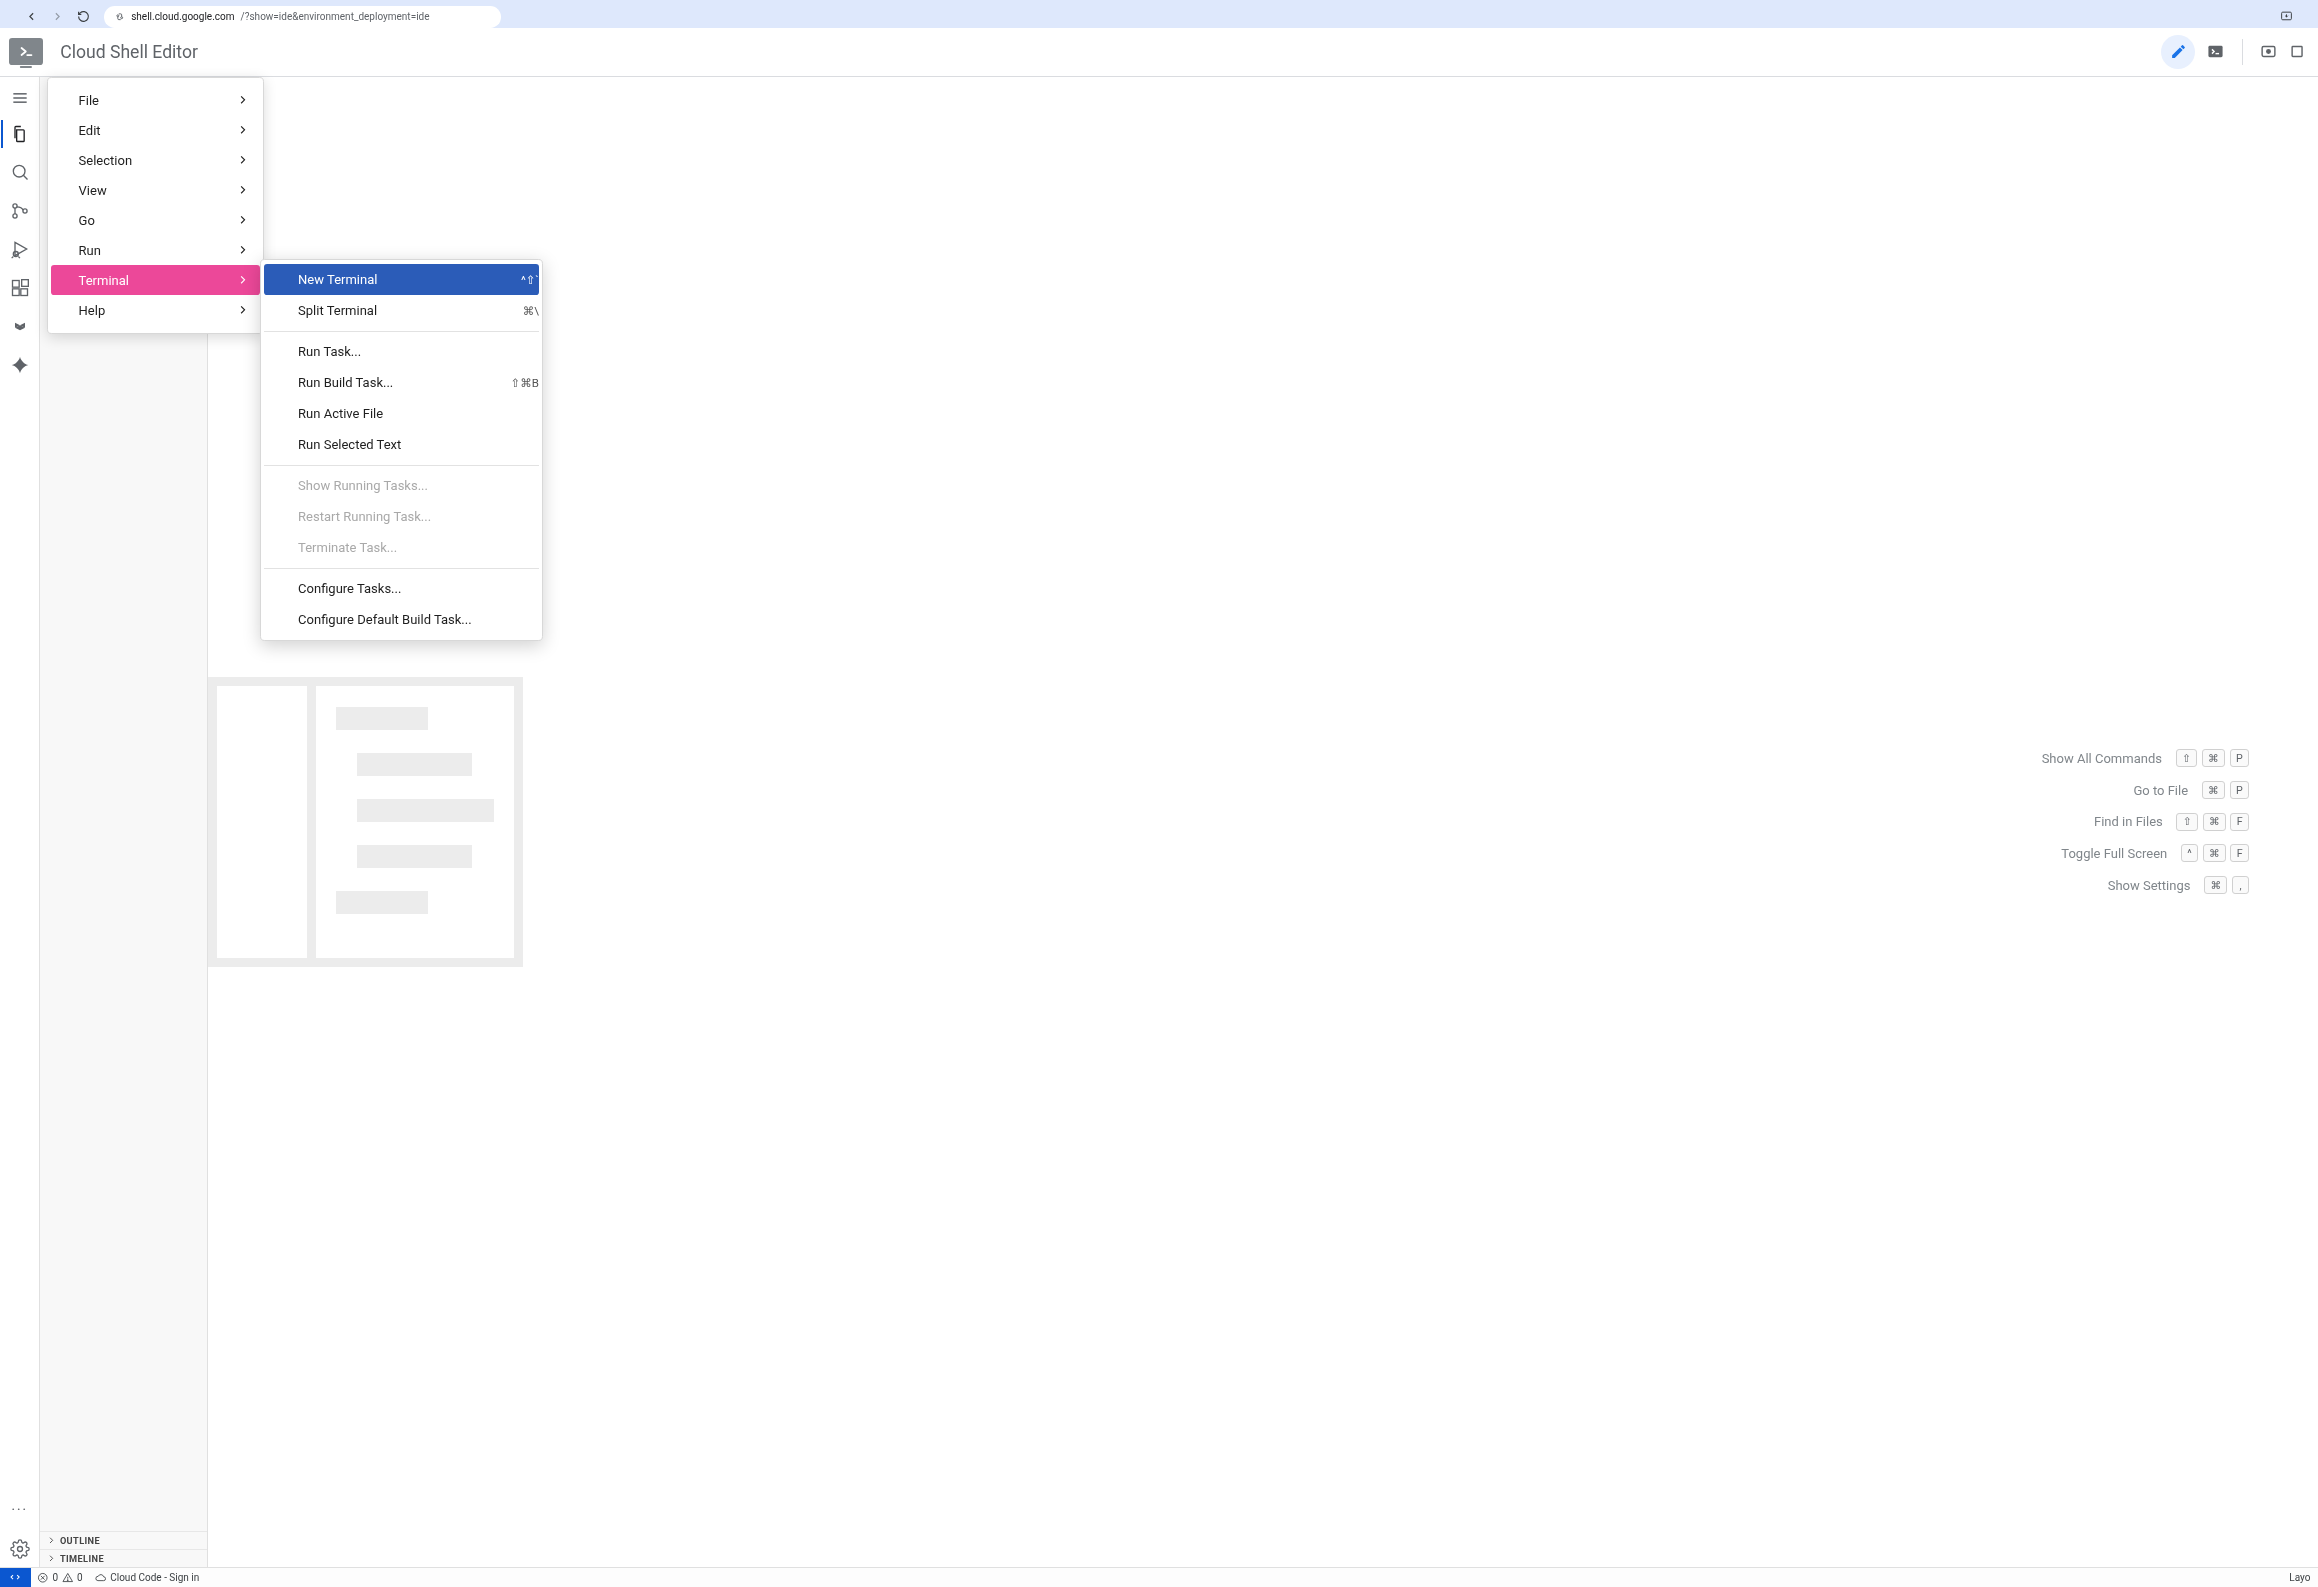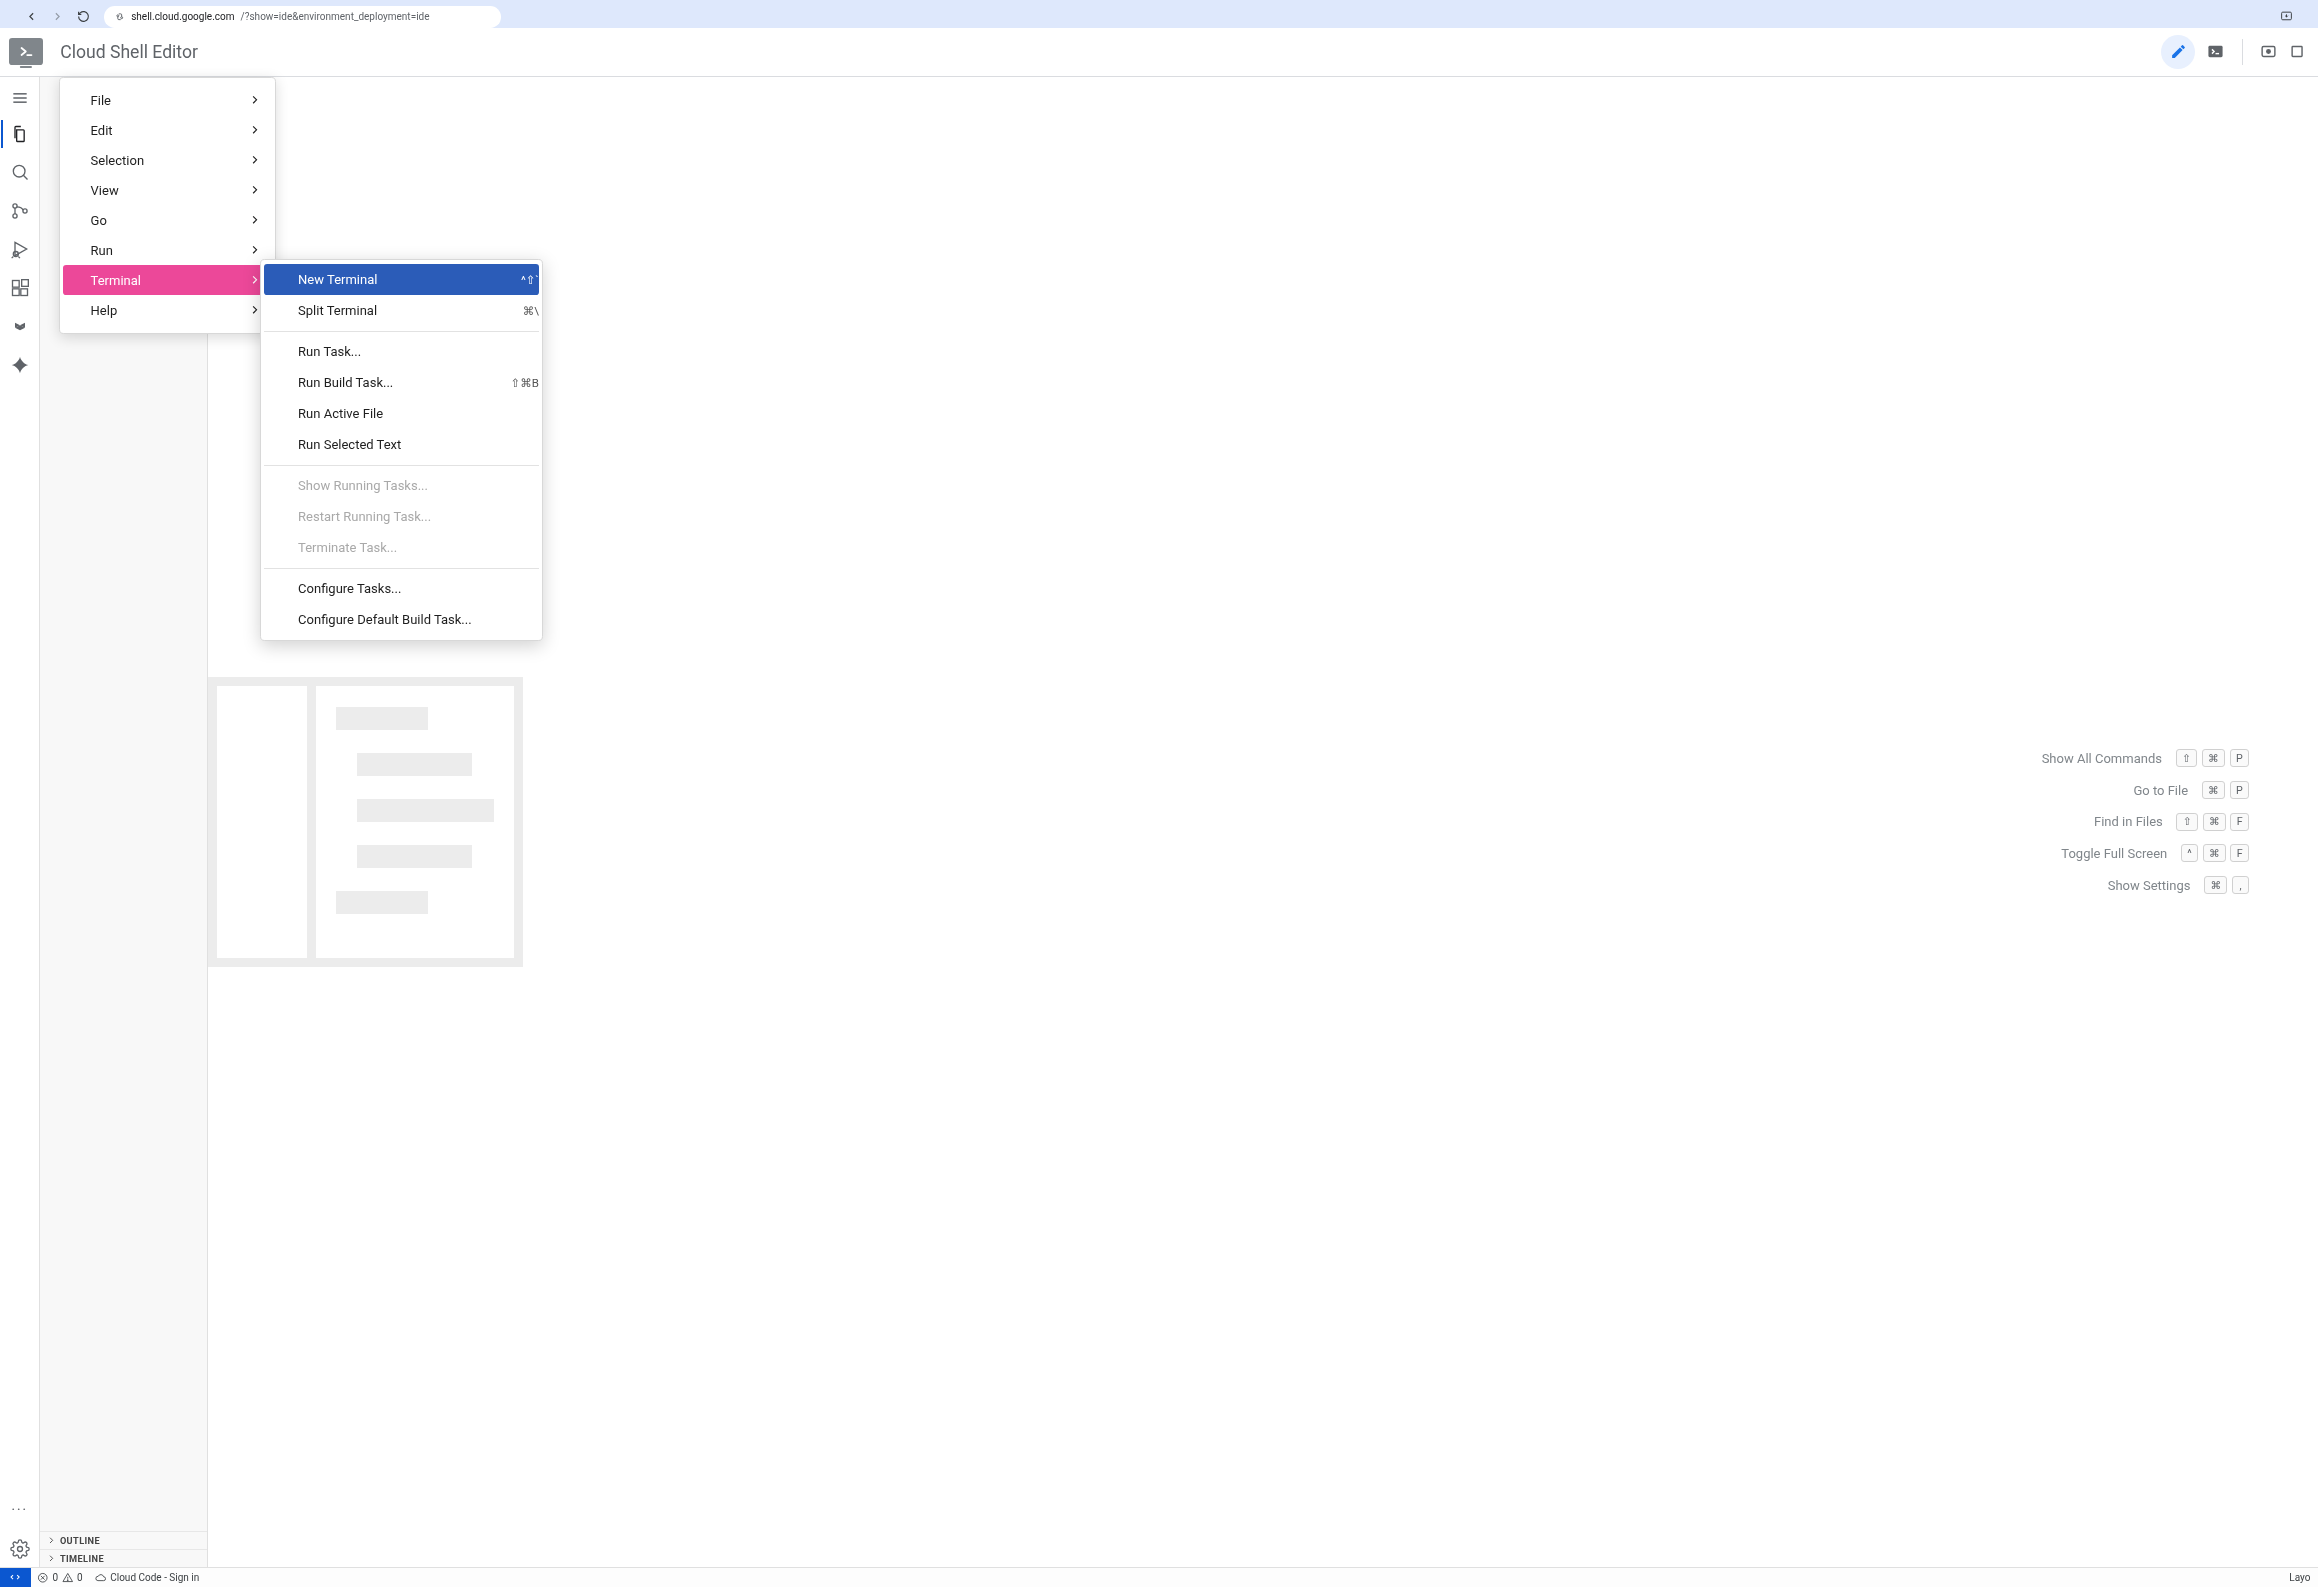--- a/index.html
+++ b/index.html
@@ -64,21 +64,21 @@
   .status-bar { height:20px; background:#fdfdfd; border-top:0.8px solid #e0e0e0; display:flex; align-items:center; font-size:10px; color:#3c4043; }
   .status-remote { width:31px; height:100%; background:#0b57d0; display:flex; align-items:center; justify-content:center; color:#fff; }
   .status-remote svg { width:12.2px; height:12.2px; }
   .status-item { display:flex; align-items:center; gap:3.8px; padding:0 6.1px; height:100%; }
   .status-item svg { width:11.5px; height:11.5px; }
   .status-right { margin-left:auto; padding:0 7.6px; color:#3c4043; }
 
   
   .menu1 {
     position:absolute;
-    left:19px; top:0px;
+    left:7px; top:0px;
     width:217px;
     background:#fff;
     border:0.8px solid #d8d8d8;
     border-radius:4.6px;
     box-shadow: 0 3.1px 13.7px rgba(0,0,0,.14);
     padding:7.6px 3.1px;
     z-index:20;
   }
   .menu1-item { height:30px; display:flex; align-items:center; justify-content:space-between; padding:0 10.7px 0 27.5px; font-size:13px; color:#1f1f1f; border-radius:3.1px; }
   .menu1-item.highlight { background:#ec4899; color:#fff; }

